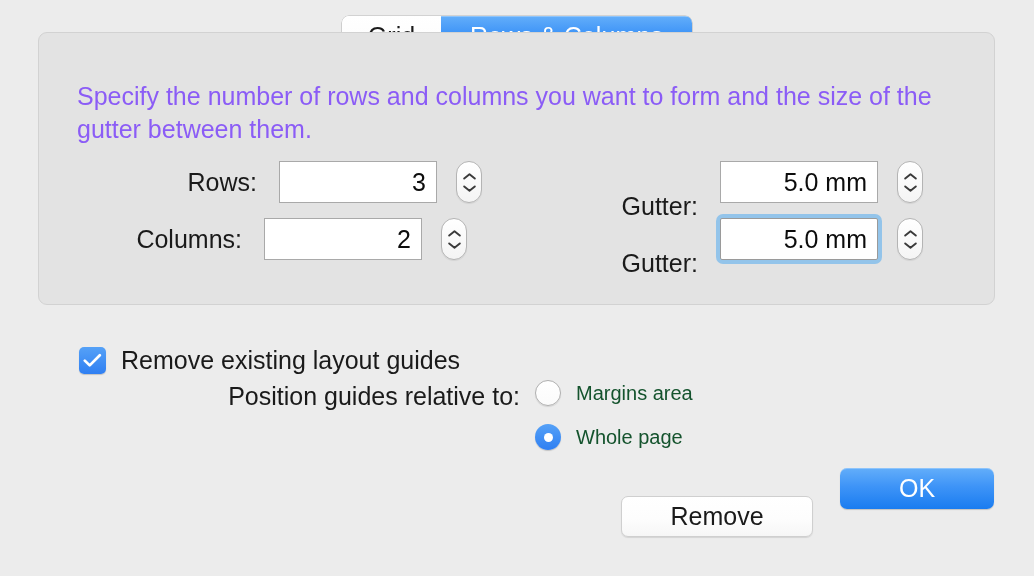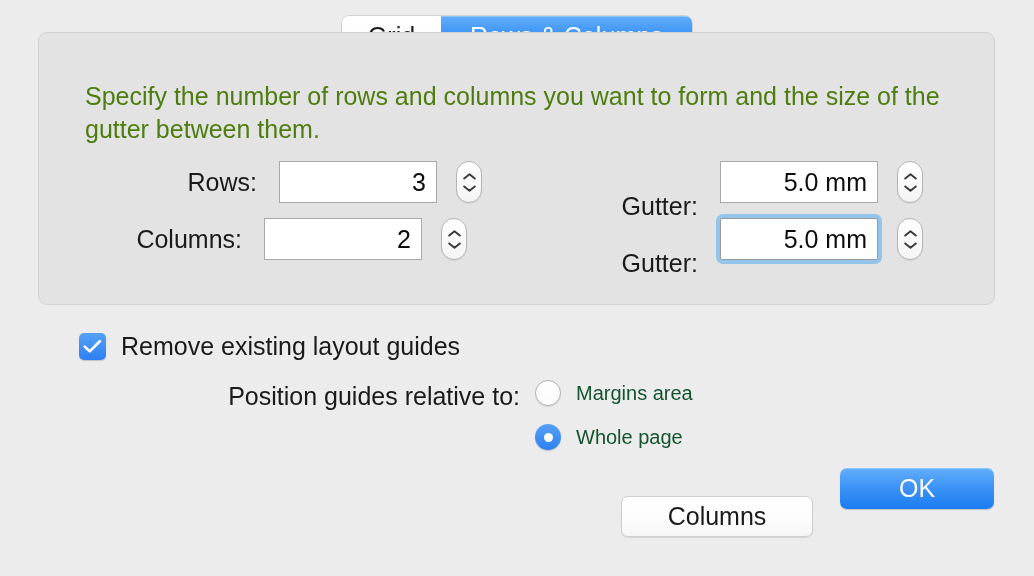--- a/index.html
+++ b/index.html
@@ -59,26 +59,26 @@
     width: 957px;
     height: 273px;
     background: #e3e3e3;
     border: 1px solid #d2d2d2;
     border-radius: 9px;
     box-sizing: border-box;
   }
 
   .description {
     position: absolute;
-    left: 85px;
+    left: 77px;
     top: 80px;
     width: 880px;
     font-size: 25px;
     line-height: 33px;
-    color: #4d7c0f;
+    color: #8b5cf6;
   }
 
   
   .field-row {
     position: absolute;
     display: flex;
     align-items: center;
     height: 42px;
   }
   #row-rows    { left: 0px;   top: 161px; padding-left: 23px; }
@@ -141,21 +141,21 @@
     justify-content: center;
     box-shadow: 0 1px 1px rgba(0,0,0,0.07);
   }
   .stepper svg { display: block; }
   .stepper .chev-up { margin-bottom: 5px; }
 
   
   #checkbox-row {
     position: absolute;
     left: 79px;
-    top: 332px;
+    top: 346px;
     display: flex;
     align-items: center;
   }
   .checkbox {
     width: 27px;
     height: 27px;
     border-radius: 5px;
     background: linear-gradient(to bottom, #55a1f7, #2f7ff2);
     box-shadow: 0 1px 1px rgba(0,0,0,0.18);
     display: flex;
@@ -348,14 +348,14 @@
   </div>
 
   <div class="radio-row" id="radio-whole">
     <div class="radio radio-on">
       <div class="dot"></div>
     </div>
     <div class="radio-label">Whole page</div>
   </div>
 </div>
 
-<div class="btn" id="cancel-button">Columns</div>
+<div class="btn" id="cancel-button">Remove</div>
 <div class="btn" id="ok-button">OK</div>
 
 </body></html>

